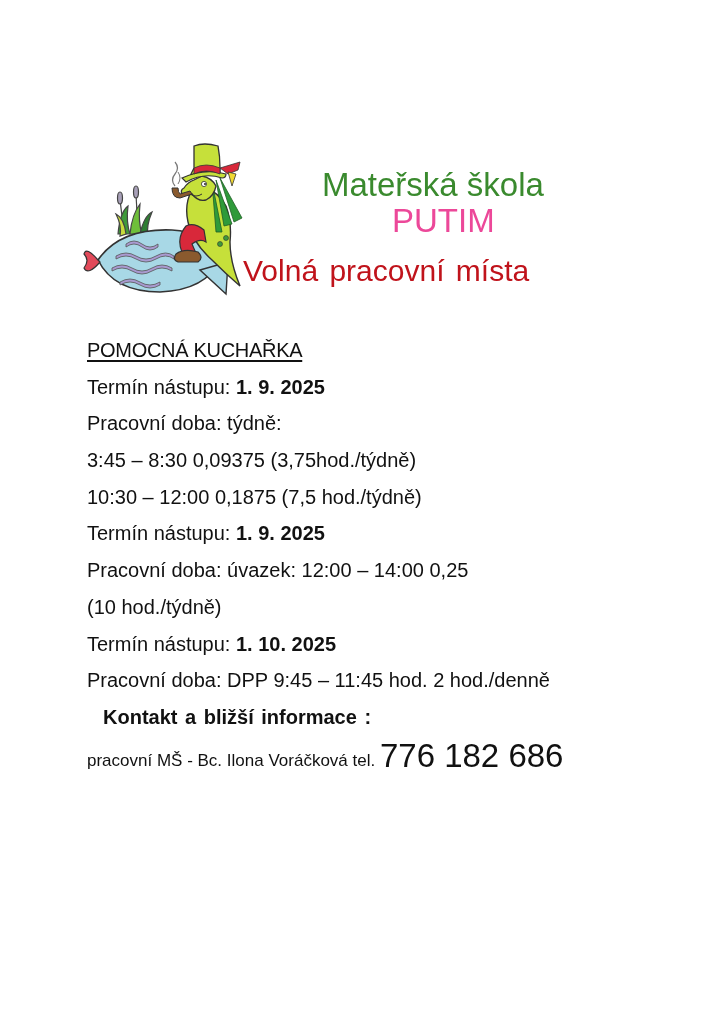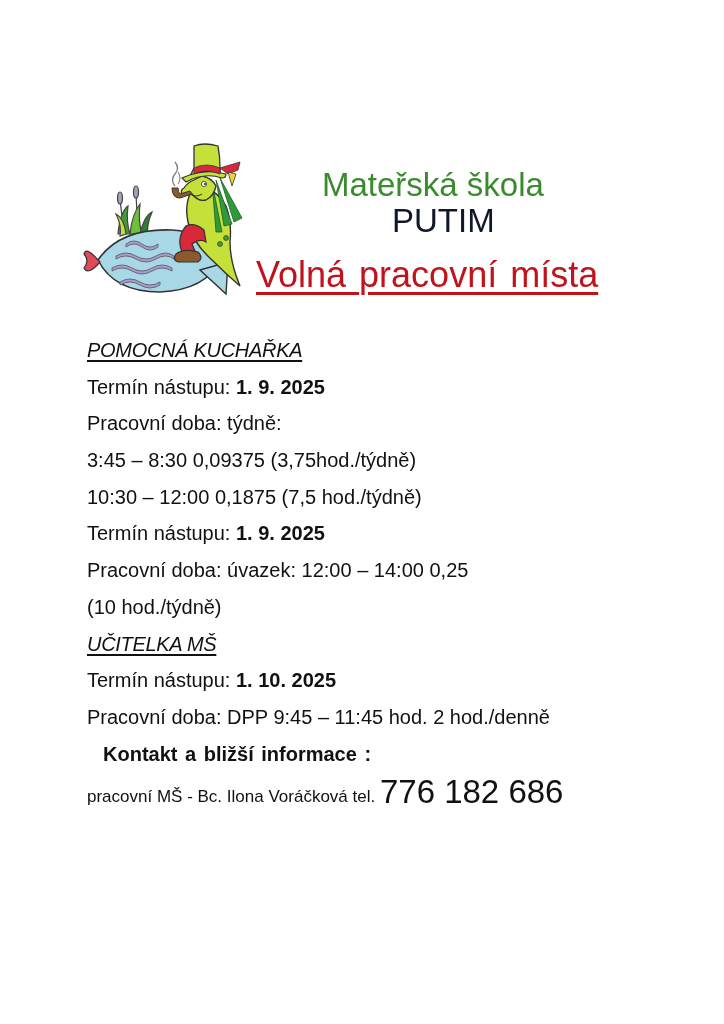--- a/index.html
+++ b/index.html
@@ -31,28 +31,27 @@
       left: 322px;
       top: 150px;
       font-size: 33px;
       color: #3a8a2e;
       margin-top: 16px;
     }
     .school-place {
       left: 392px;
       top: 202px;
       font-size: 33px;
-      color: #0f172a;
+      color: #ec4899;
     }
     .headline {
-      left: 256px;
+      left: 243px;
       top: 254px;
-      font-size: 36px;
+      font-size: 30px;
       color: #c0131b;
-      text-decoration: underline;
       text-decoration-thickness: 3px;
       text-underline-offset: 5px;
       word-spacing: 3px;
     }
     .content {
       position: absolute;
       left: 87px;
       top: 332px;
       width: 620px;
     }
@@ -60,21 +59,20 @@
       font-size: 20px;
       line-height: 36.7px;
       height: 36.7px;
       white-space: nowrap;
     }
     .section-title {
       text-decoration: underline;
       text-decoration-thickness: 1.5px;
       text-underline-offset: 3px;
       letter-spacing: -0.3px;
-      font-style: italic;
     }
     .bold {
       font-weight: bold;
     }
     .contact-heading {
       font-weight: bold;
       word-spacing: 2px;
       margin-left: 16px;
     }
     .director-line {
@@ -165,21 +163,20 @@
   <div class="line">Pracovní doba:  týdně:</div>
   <div class="line">3:45 – 8:30 0,09375 (3,75hod./týdně)</div>
   <div class="line">10:30 – 12:00 0,1875 (7,5 hod./týdně)</div>
 
   <div class="line">
     <span>Termín nástupu: </span><span class="bold">1. 9. 2025</span>
   </div>
   <div class="line">Pracovní doba: úvazek: 12:00 – 14:00 0,25</div>
   <div class="line">(10 hod./týdně)</div>
 
-  <div class="line section-title">UČITELKA MŠ</div>
   <div class="line">
     <span>Termín nástupu: </span><span class="bold">1. 10. 2025</span>
   </div>
   <div class="line">Pracovní doba:   DPP 9:45 – 11:45 hod. 2 hod./denně</div>
 
   <div class="line contact-heading">Kontakt  a bližší  informace  :</div>
   <div class="director-line">
     <span>pracovní MŠ  - Bc. Ilona Voráčková  tel. </span><span class="phone">776 182 686</span>
   </div>
 </div>

